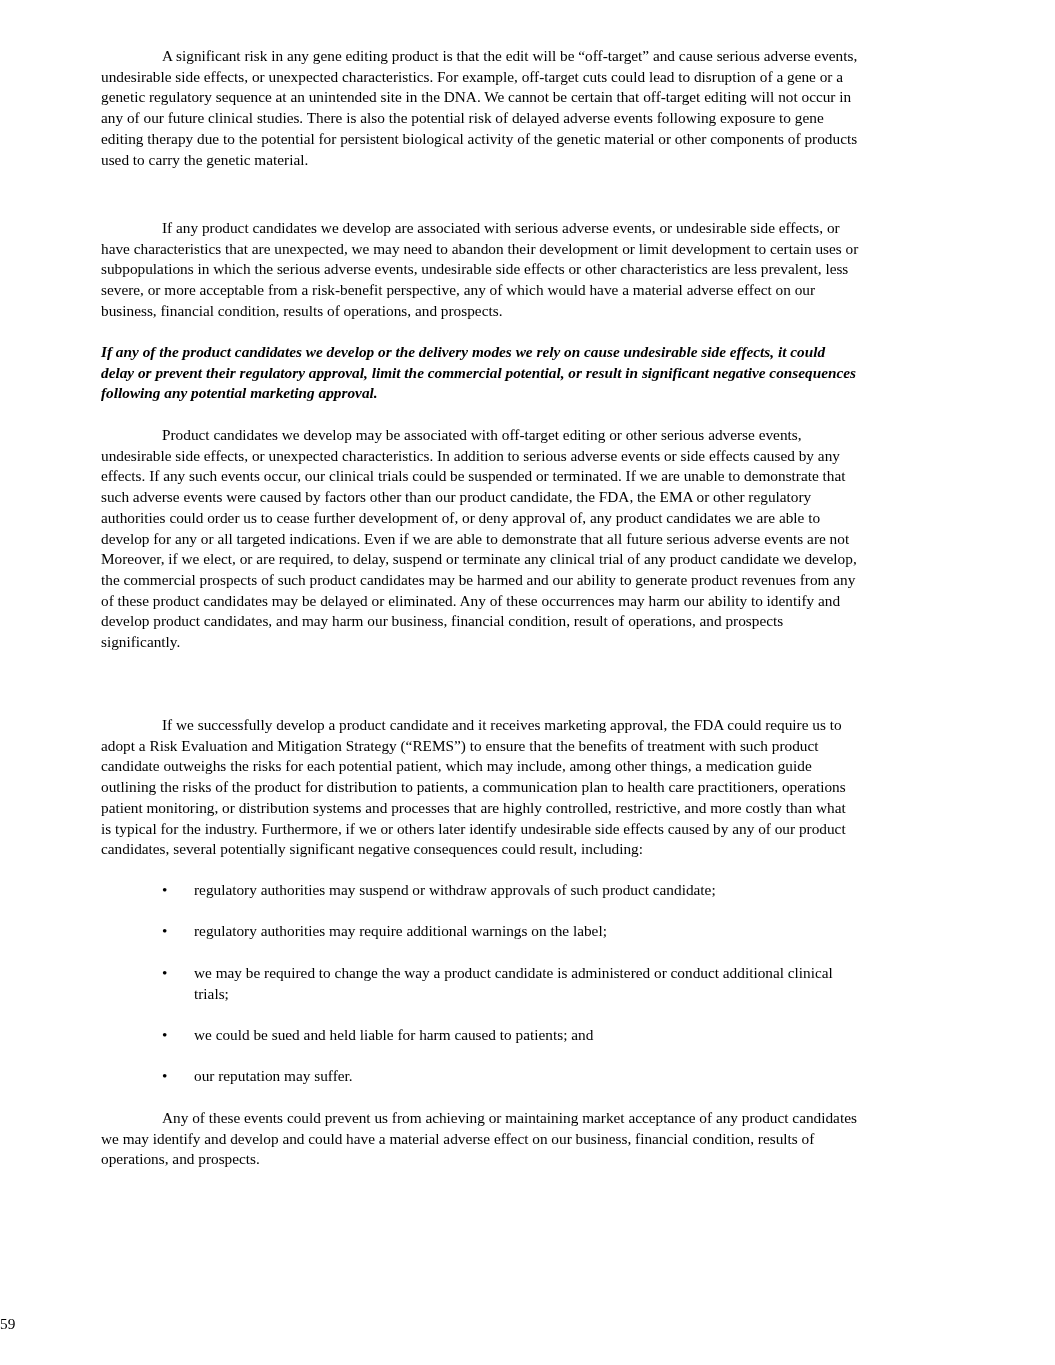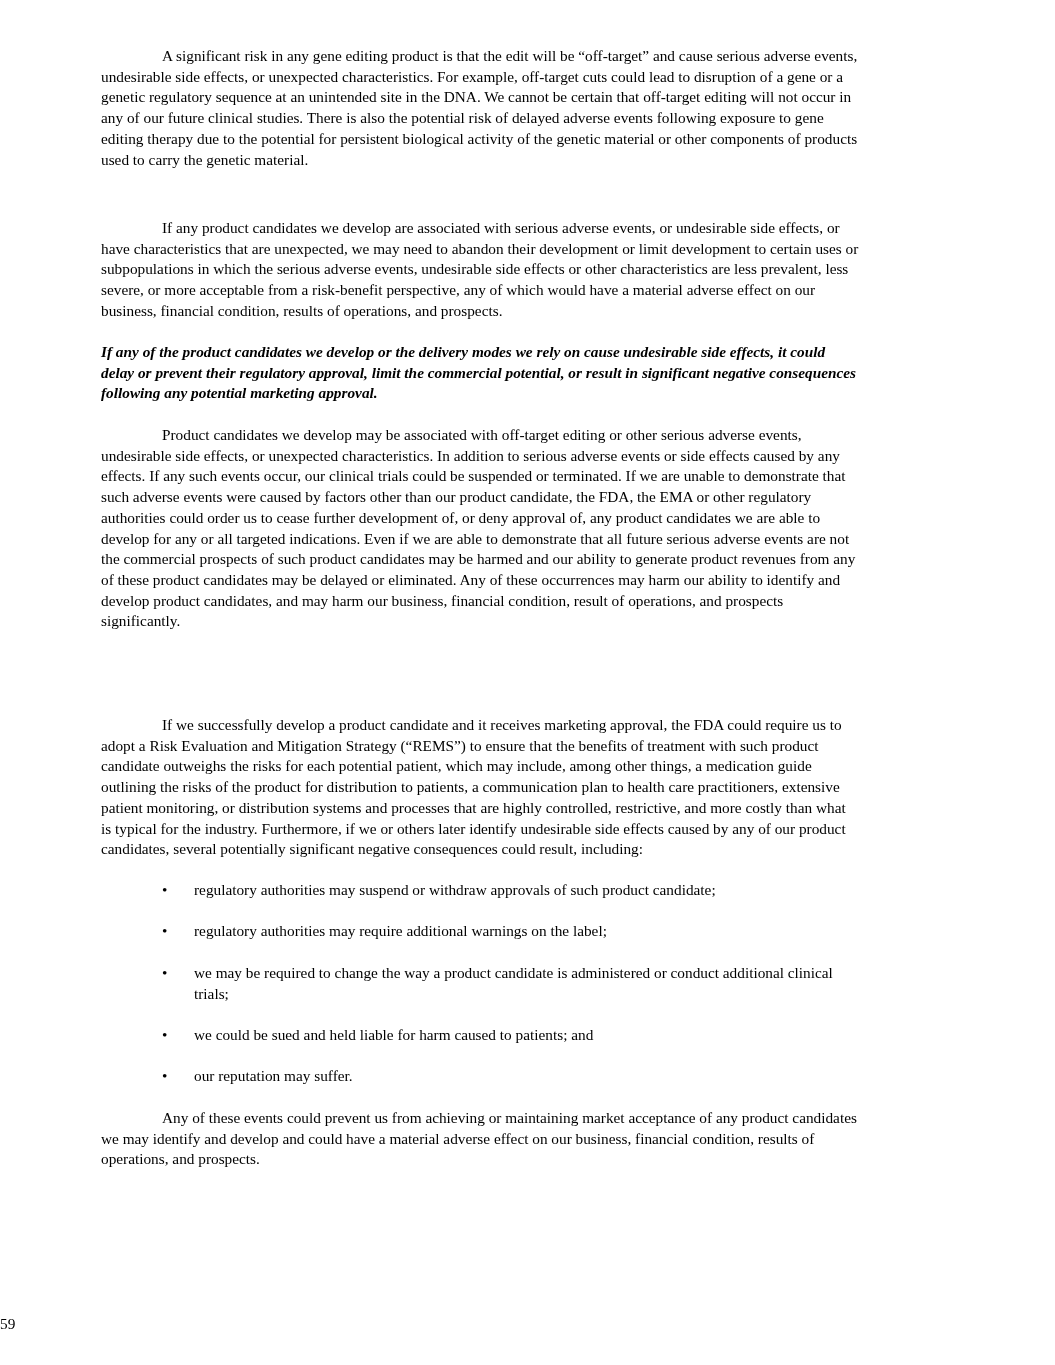--- a/index.html
+++ b/index.html
@@ -95,31 +95,32 @@
     <span class="line">business, financial condition, results of operations, and prospects.</span>
   </div>
 
   <div class="para" style="top:425px;">
     <span class="line indent">Product candidates we develop may be associated with off-target editing or other serious adverse events,</span>
     <span class="line">undesirable side effects, or unexpected characteristics. In addition to serious adverse events or side effects caused by any</span>
     <span class="line">effects. If any such events occur, our clinical trials could be suspended or terminated. If we are unable to demonstrate that</span>
     <span class="line">such adverse events were caused by factors other than our product candidate, the FDA, the EMA or other regulatory</span>
     <span class="line">authorities could order us to cease further development of, or deny approval of, any product candidates we are able to</span>
     <span class="line">develop for any or all targeted indications. Even if we are able to demonstrate that all future serious adverse events are not</span>
+    <span class="line">Moreover, if we elect, or are required, to delay, suspend or terminate any clinical trial of any product candidate we develop,</span>
     <span class="line">the commercial prospects of such product candidates may be harmed and our ability to generate product revenues from any</span>
     <span class="line">of these product candidates may be delayed or eliminated. Any of these occurrences may harm our ability to identify and</span>
     <span class="line">develop product candidates, and may harm our business, financial condition, result of operations, and prospects</span>
     <span class="line">significantly.</span>
   </div>
 
   <div class="para" style="top:715px;">
     <span class="line indent">If we successfully develop a product candidate and it receives marketing approval, the FDA could require us to</span>
     <span class="line">adopt a Risk Evaluation and Mitigation Strategy (“REMS”) to ensure that the benefits of treatment with such product</span>
     <span class="line">candidate outweighs the risks for each potential patient, which may include, among other things, a medication guide</span>
-    <span class="line">outlining the risks of the product for distribution to patients, a communication plan to health care practitioners, extensive</span>
+    <span class="line">outlining the risks of the product for distribution to patients, a communication plan to health care practitioners, operations</span>
     <span class="line">patient monitoring, or distribution systems and processes that are highly controlled, restrictive, and more costly than what</span>
     <span class="line">is typical for the industry. Furthermore, if we or others later identify undesirable side effects caused by any of our product</span>
     <span class="line">candidates, several potentially significant negative consequences could result, including:</span>
   </div>
 
   <div>
     <div class="bullet-item" style="top:880px;">
       <span class="bullet-glyph">•</span>
       <span class="bullet-text">
         <span class="line">regulatory authorities may suspend or withdraw approvals of such product candidate;</span>

